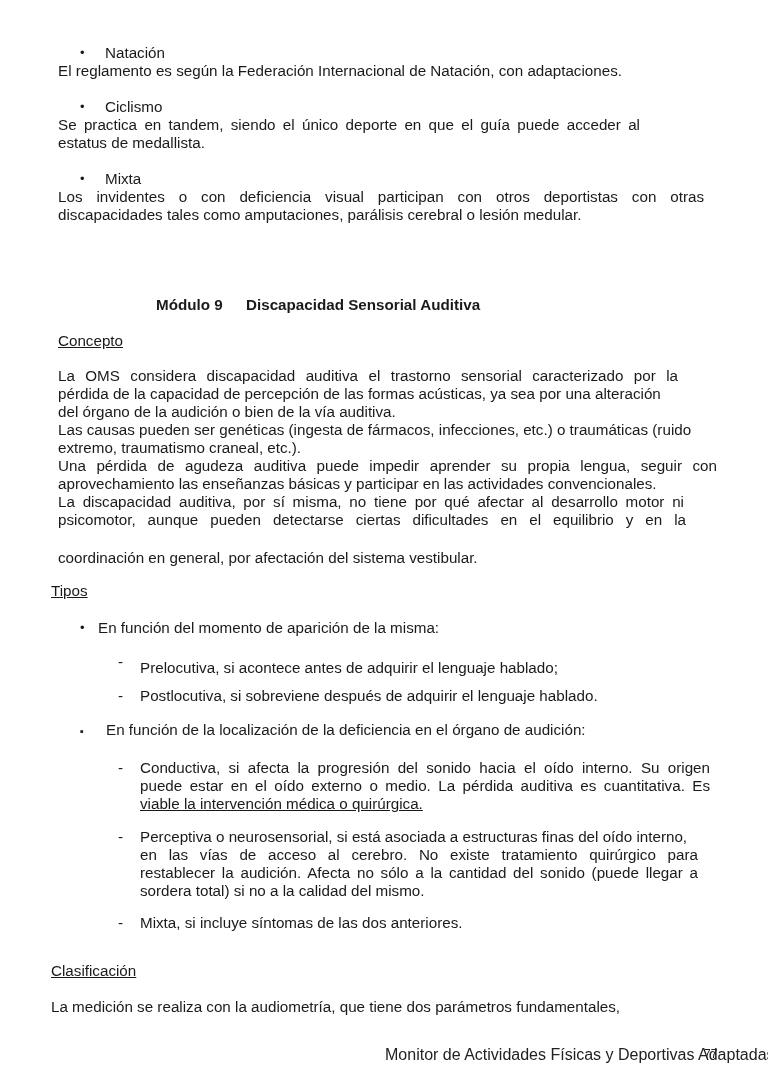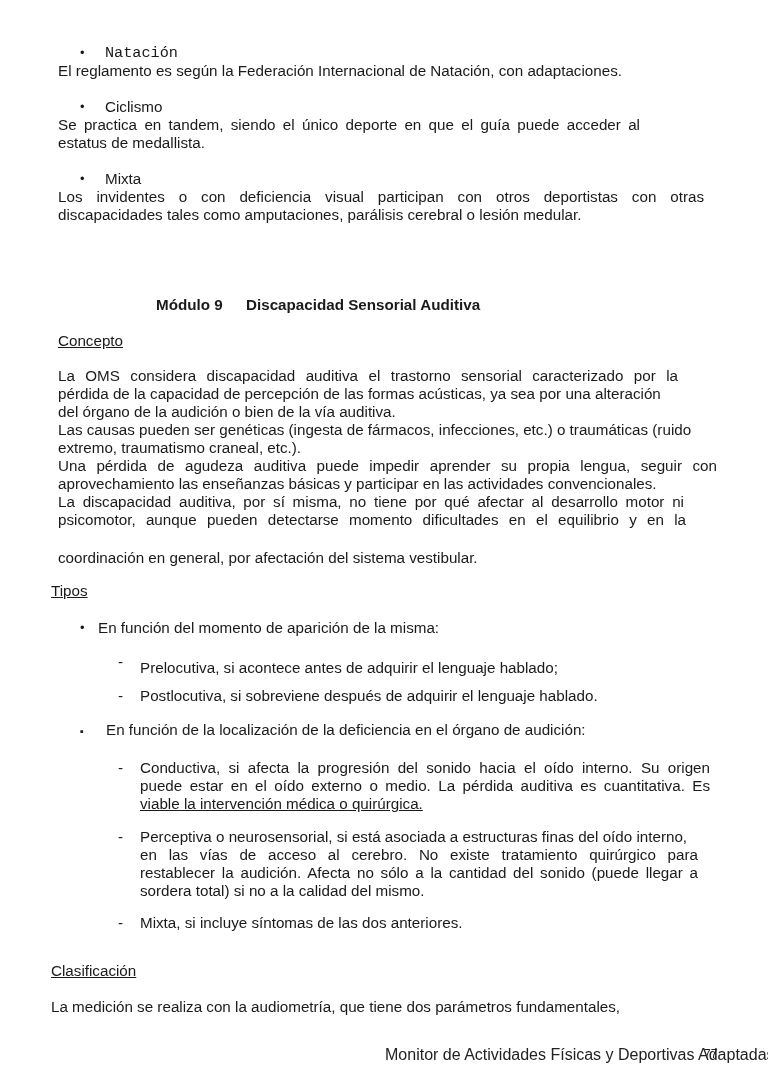--- a/index.html
+++ b/index.html
@@ -14,21 +14,21 @@
   .u { text-decoration: underline; }
   .heading { font-weight: bold; }
   .footer { font-size: 16px; color: #222; }
   .pgnum { font-size: 12px; color: #222; }
 </style>
 </head>
 <body>
 
 <div>
   <span class="bullet" style="left:80px; top:44px;">•</span>
-  <span class="line" style="left:105px; top:44px;font-family:Liberation Mono, monospace;">Natación</span>
+  <span class="line" style="left:105px; top:44px;">Natación</span>
   <span class="line" style="left:58px; top:62px;">El reglamento es según la Federación Internacional de Natación, con adaptaciones.</span>
 </div>
 
 <div>
   <span class="bullet" style="left:80px; top:98px;">•</span>
   <span class="line" style="left:105px; top:98px;">Ciclismo</span>
   <span class="line just" style="left:58px; top:116px; width:582px;">Se practica en tandem, siendo el único deporte en que el guía puede acceder al</span>
   <span class="line" style="left:58px; top:134px;">estatus de medallista.</span>
 </div>
 
@@ -47,21 +47,21 @@
 <div>
   <span class="line u" style="left:58px; top:332px;">Concepto</span>
   <span class="line just" style="left:58px; top:367px; width:620px;">La OMS considera discapacidad auditiva el trastorno sensorial caracterizado por la</span>
   <span class="line" style="left:58px; top:385px;">pérdida de la capacidad de percepción de las formas acústicas, ya sea por una alteración</span>
   <span class="line" style="left:58px; top:403px;">del órgano de la audición o bien de la vía auditiva.</span>
   <span class="line" style="left:58px; top:421px;">Las causas pueden ser genéticas (ingesta de fármacos, infecciones, etc.) o traumáticas (ruido</span>
   <span class="line" style="left:58px; top:439px;">extremo, traumatismo craneal, etc.).</span>
   <span class="line just" style="left:58px; top:457px; width:659px;">Una pérdida de agudeza auditiva puede impedir aprender su propia lengua, seguir con</span>
   <span class="line" style="left:58px; top:475px;">aprovechamiento las enseñanzas básicas y participar en las actividades convencionales.</span>
   <span class="line just" style="left:58px; top:493px; width:626px;">La discapacidad auditiva, por sí misma, no tiene por qué afectar al desarrollo motor ni</span>
-  <span class="line just" style="left:58px; top:511px; width:628px;">psicomotor, aunque pueden detectarse momento dificultades en el equilibrio y en la</span>
+  <span class="line just" style="left:58px; top:511px; width:628px;">psicomotor, aunque pueden detectarse ciertas dificultades en el equilibrio y en la</span>
   <span class="line" style="left:58px; top:529px;margin-top:20px;">coordinación en general, por afectación del sistema vestibular.</span>
 </div>
 
 <div>
   <span class="line u" style="left:51px; top:582px;">Tipos</span>
 
   <span class="bullet" style="left:80px; top:619px;">•</span>
   <span class="line" style="left:98px; top:619px;">En función del momento de aparición de la misma:</span>
 
   <span class="line" style="left:118px; top:653px;">-</span>

